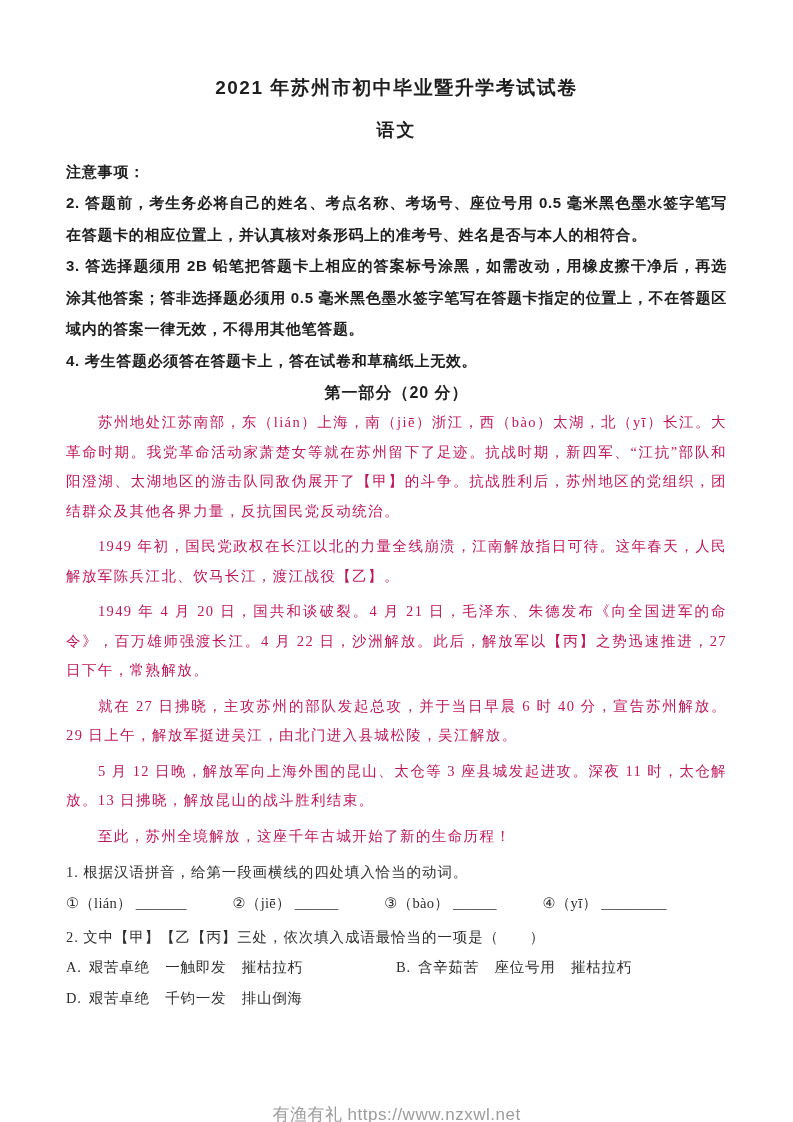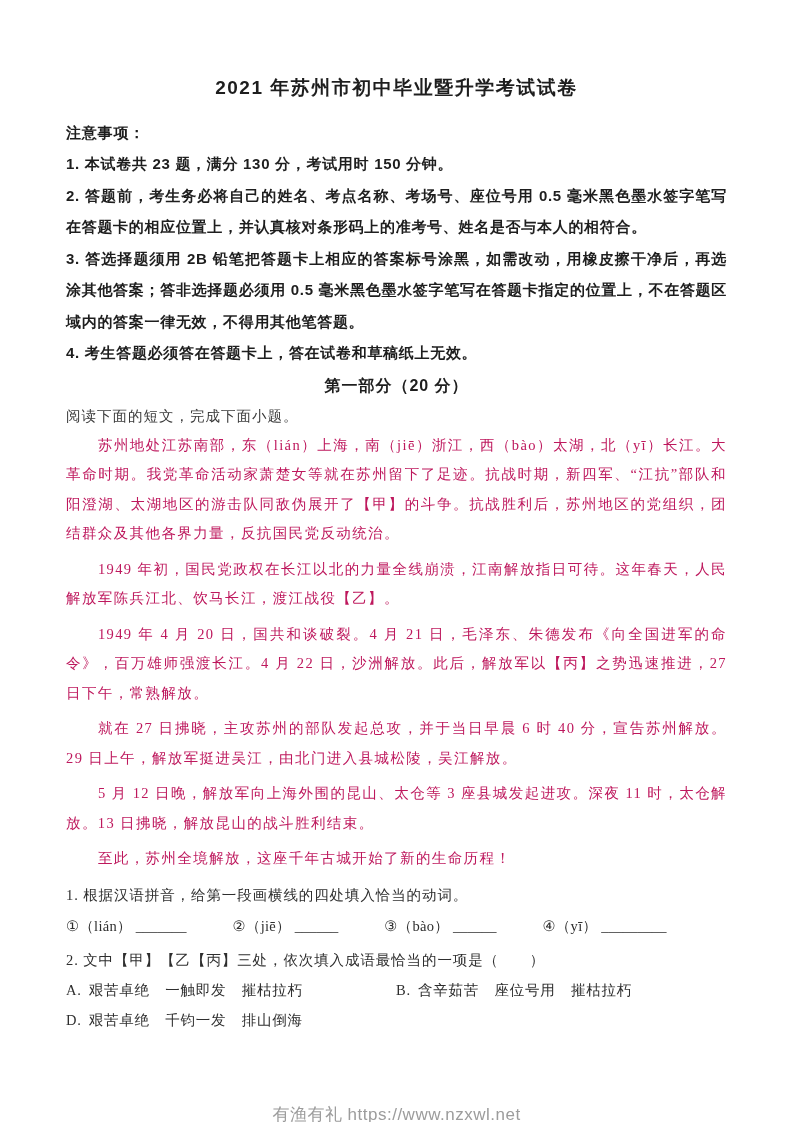--- a/index.html
+++ b/index.html
@@ -126,32 +126,31 @@
     text-decoration: none;
     cursor: pointer;
   }
 </style>
 </head>
 <body>
 
 <div class="page">
 
   <h1 class="exam-title">2021 年苏州市初中毕业暨升学考试试卷</h1>
+  <h2 class="exam-subject">语文</h2>
 
   <div>
     <div class="notices-heading">注意事项：</div>
-    <p class="notice">1. 本试卷共 23 题，满分 130 分，考试用时 150 分钟。</p>
     <p class="notice">2. 答题前，考生务必将自己的姓名、考点名称、考场号、座位号用 0.5 毫米黑色墨水签字笔写在答题卡的相应位置上，并认真核对条形码上的准考号、姓名是否与本人的相符合。</p>
     <p class="notice">3. 答选择题须用 2B 铅笔把答题卡上相应的答案标号涂黑，如需改动，用橡皮擦干净后，再选涂其他答案；答非选择题必须用 0.5 毫米黑色墨水签字笔写在答题卡指定的位置上，不在答题区域内的答案一律无效，不得用其他笔答题。</p>
     <p class="notice">4. 考生答题必须答在答题卡上，答在试卷和草稿纸上无效。</p>
   </div>
 
   <h3 class="section-heading">第一部分（20 分）</h3>
 
-  <p class="intro">阅读下面的短文，完成下面小题。</p>
 
   <div>
     <p class="para">苏州地处江苏南部，东（lián）上海，南（jiē）浙江，西（bào）太湖，北（yī）长江。大革命时期。我党革命活动家萧楚女等就在苏州留下了足迹。抗战时期，新四军、“江抗”部队和阳澄湖、太湖地区的游击队同敌伪展开了【甲】的斗争。抗战胜利后，苏州地区的党组织，团结群众及其他各界力量，反抗国民党反动统治。</p>
     <p class="para">1949 年初，国民党政权在长江以北的力量全线崩溃，江南解放指日可待。这年春天，人民解放军陈兵江北、饮马长江，渡江战役【乙】。</p>
     <p class="para">1949 年 4 月 20 日，国共和谈破裂。4 月 21 日，毛泽东、朱德发布《向全国进军的命令》，百万雄师强渡长江。4 月 22 日，沙洲解放。此后，解放军以【丙】之势迅速推进，27 日下午，常熟解放。</p>
     <p class="para">就在 27 日拂晓，主攻苏州的部队发起总攻，并于当日早晨 6 时 40 分，宣告苏州解放。29 日上午，解放军挺进吴江，由北门进入县城松陵，吴江解放。</p>
     <p class="para">5 月 12 日晚，解放军向上海外围的昆山、太仓等 3 座县城发起进攻。深夜 11 时，太仓解放。13 日拂晓，解放昆山的战斗胜利结束。</p>
     <p class="para">至此，苏州全境解放，这座千年古城开始了新的生命历程！</p>
   </div>
 

